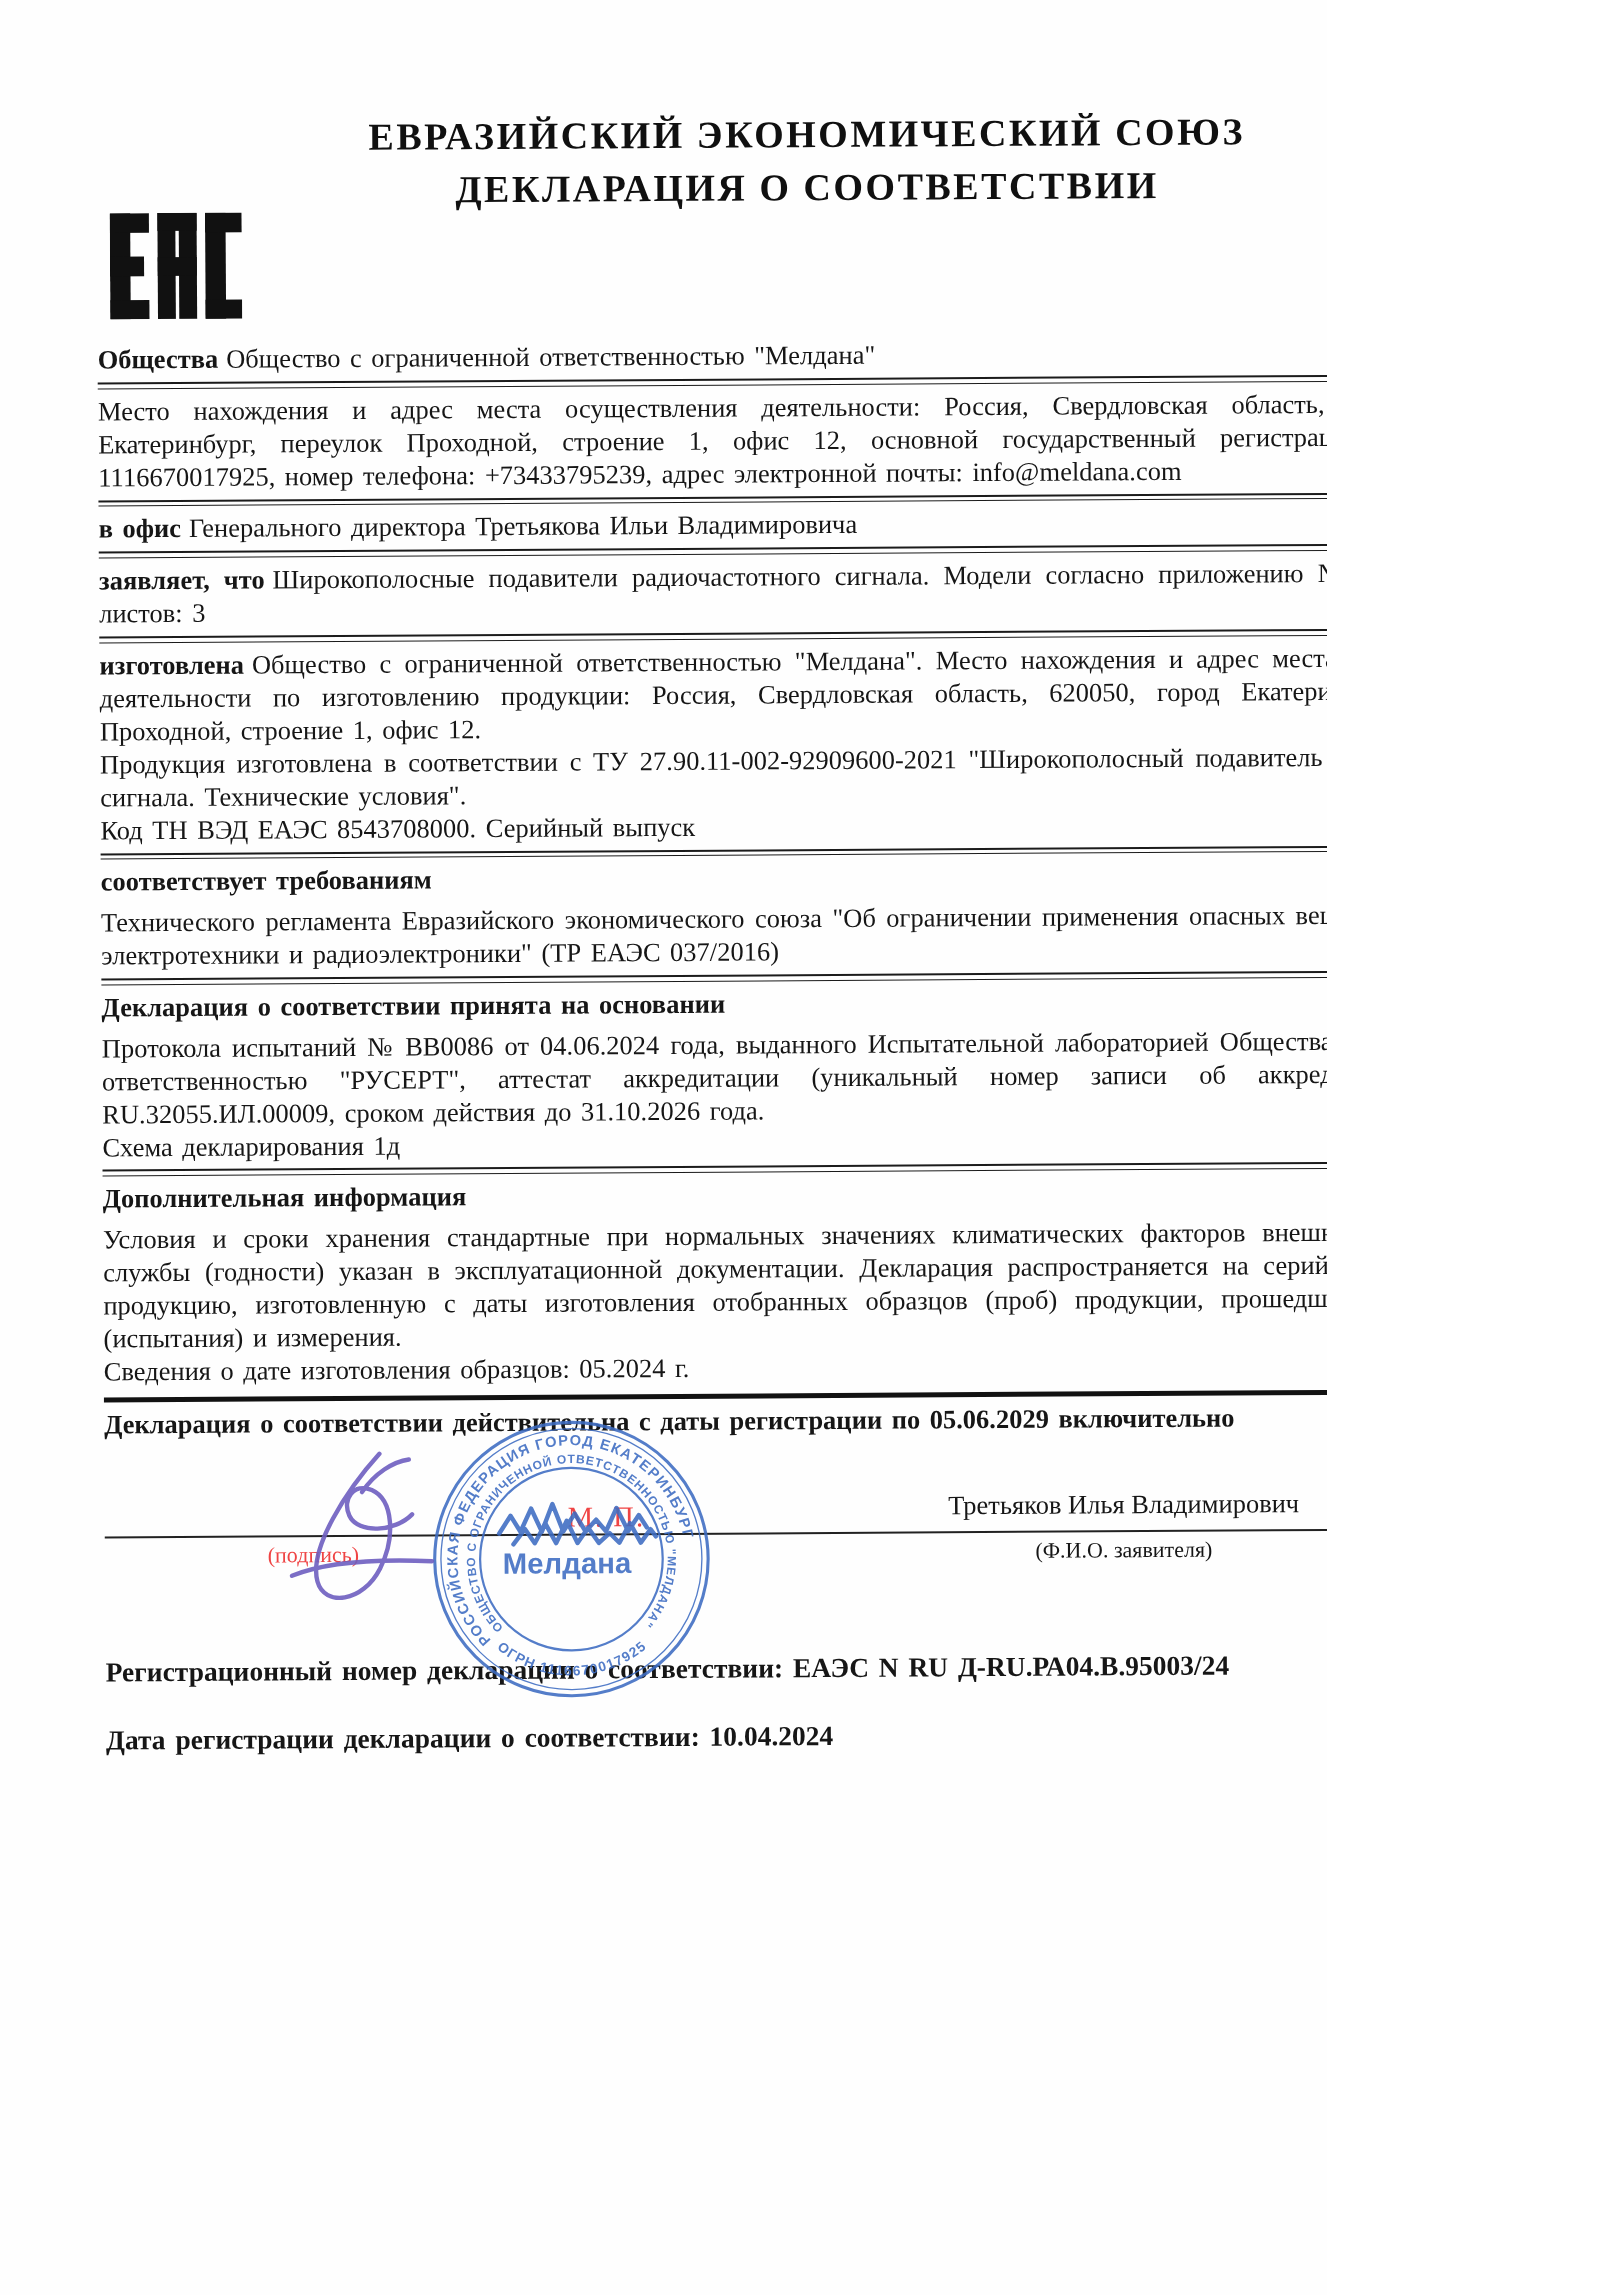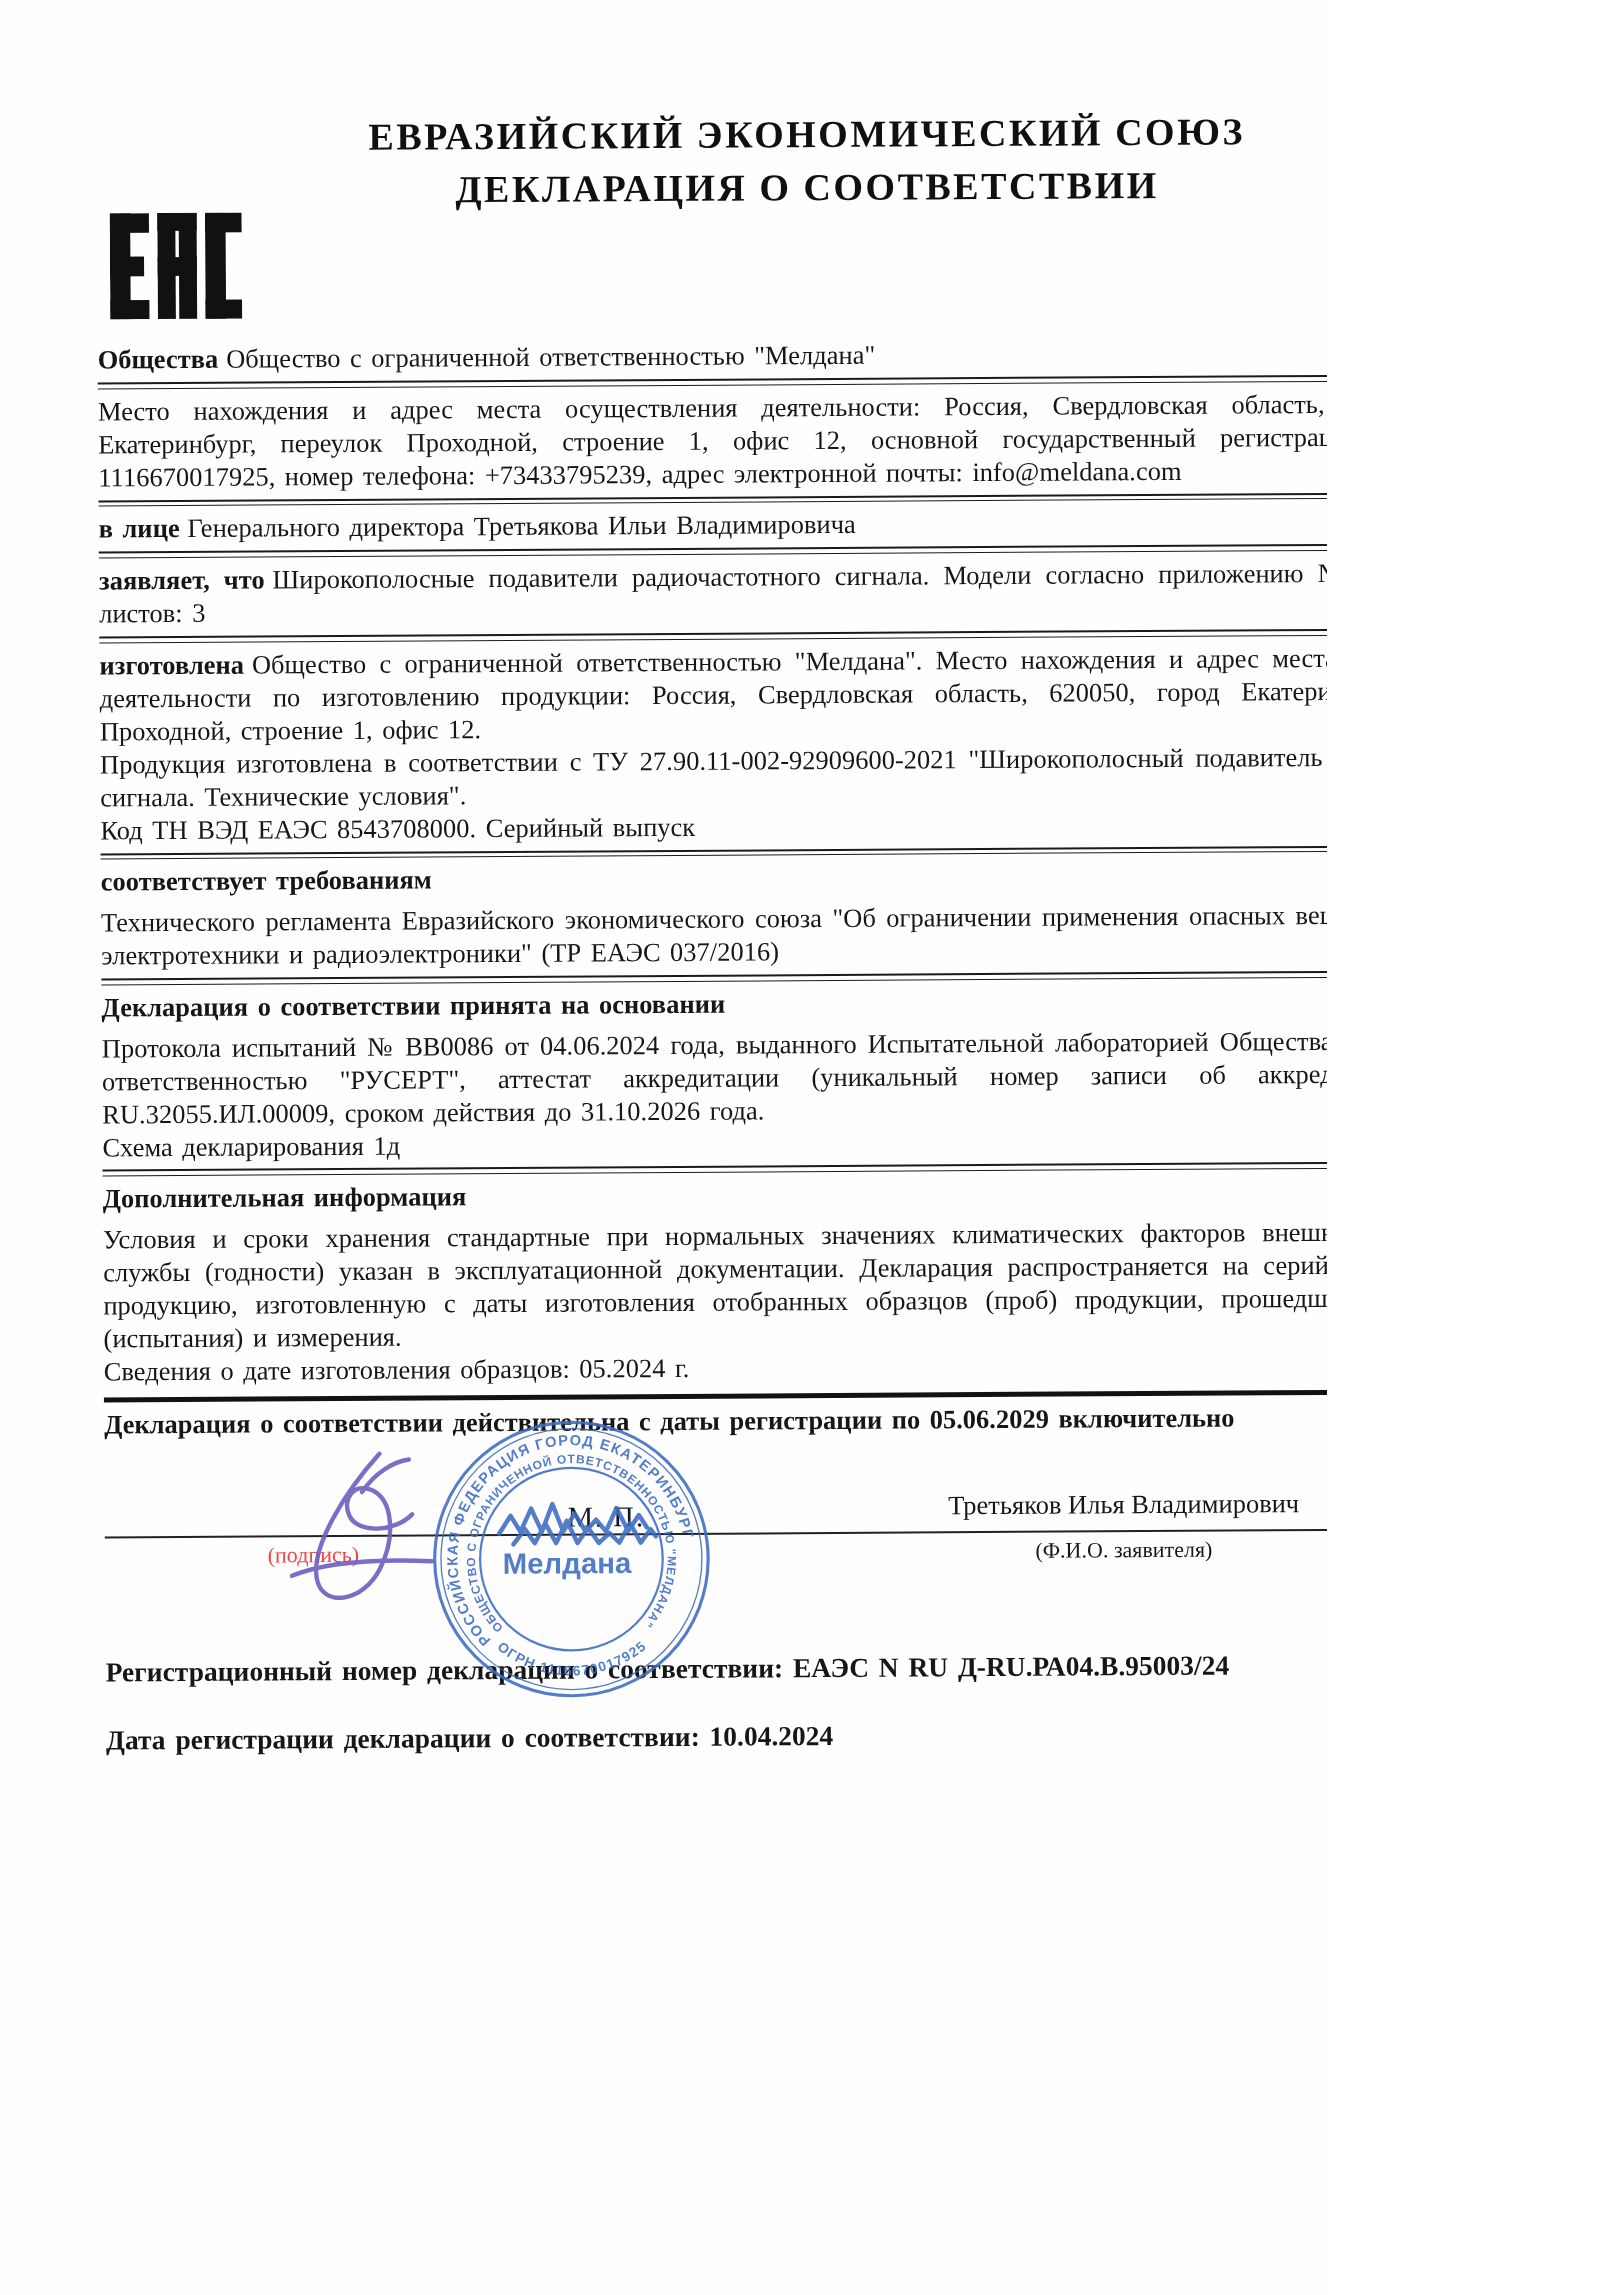--- a/index.html
+++ b/index.html
@@ -36,21 +36,21 @@
   .gap-s{height:4.9px;}
   .bold-line{font-weight:700;text-align:left !important;}
 
   
   .sig-block{position:relative;height:187px;}
   .sig-line{position:absolute;left:0;top:95px;width:1423px;border-top:2px solid #222;}
   .sig-caption{
     position:absolute;left:130px;top:102px;width:157px;
     font-size:22px;text-align:center;color:#ef4444;
   }
-  .mp{position:absolute;left:463px;top:63px;font-size:28.5px;letter-spacing:2px;color:#0f172a;}
+  .mp{position:absolute;left:463px;top:63px;font-size:28.5px;letter-spacing:2px;color:#ef4444;}
   .fio-name{position:absolute;left:673px;top:54px;width:692px;font-size:26.5px;text-align:center;}
   .fio-caption{position:absolute;left:673px;top:102px;width:692px;font-size:22px;text-align:center;}
   .stamp{position:absolute;left:324px;top:-22px;width:285px;height:285px;opacity:.88;z-index:3;}
   .sign-ink{position:absolute;left:184px;top:4.9px;width:147px;height:167px;opacity:.9;z-index:4;}
   .stamp text{font-family:"Liberation Sans", sans-serif;fill:#3d6cc2;}
   .st-ring{font-size:33px;letter-spacing:3px;font-weight:700;}
   .st-ring2{font-size:27px;letter-spacing:2px;font-weight:700;}
   .st-ogrn{font-size:31px;letter-spacing:3px;font-weight:700;}
   .st-name{font-size:66px;font-weight:700;text-anchor:middle;}
 
@@ -299,21 +299,21 @@
     <div class="doc">
 
       <p><b class="lbl">Общества</b><span>Общество с ограниченной ответственностью "Мелдана"</span></p>
 
       <div class="rule"></div>
 
       <p>Место нахождения и адрес места осуществления деятельности: Россия, Свердловская область, 620050, город Екатеринбург, переулок Проходной, строение 1, офис 12, основной государственный регистрационный номер: 1116670017925, номер телефона: +73433795239, адрес электронной почты: info@meldana.com</p>
 
       <div class="rule"></div>
 
-      <p><b class="lbl">в лице</b><span>Генерального директора Третьякова Ильи Владимировича</span></p>
+      <p><b class="lbl">в офис</b><span>Генерального директора Третьякова Ильи Владимировича</span></p>
 
       <div class="rule"></div>
 
       <p><b class="lbl">заявляет, что</b><span>Широкополосные подавители радиочастотного сигнала.  Модели согласно приложению № 1, количество листов: 3</span></p>
 
       <div class="rule"></div>
 
       <p><b class="lbl">изготовлена</b><span>Общество с ограниченной ответственностью "Мелдана". Место нахождения и адрес места осуществления деятельности по изготовлению продукции: Россия, Свердловская область, 620050, город Екатеринбург, переулок Проходной, строение 1, офис 12.</span></p>
       <p>Продукция изготовлена в соответствии с ТУ 27.90.11-002-92909600-2021 "Широкополосный подавитель радиочастотного сигнала. Технические условия".</p>
       <p>Код ТН ВЭД ЕАЭС 8543708000. Серийный выпуск</p>

